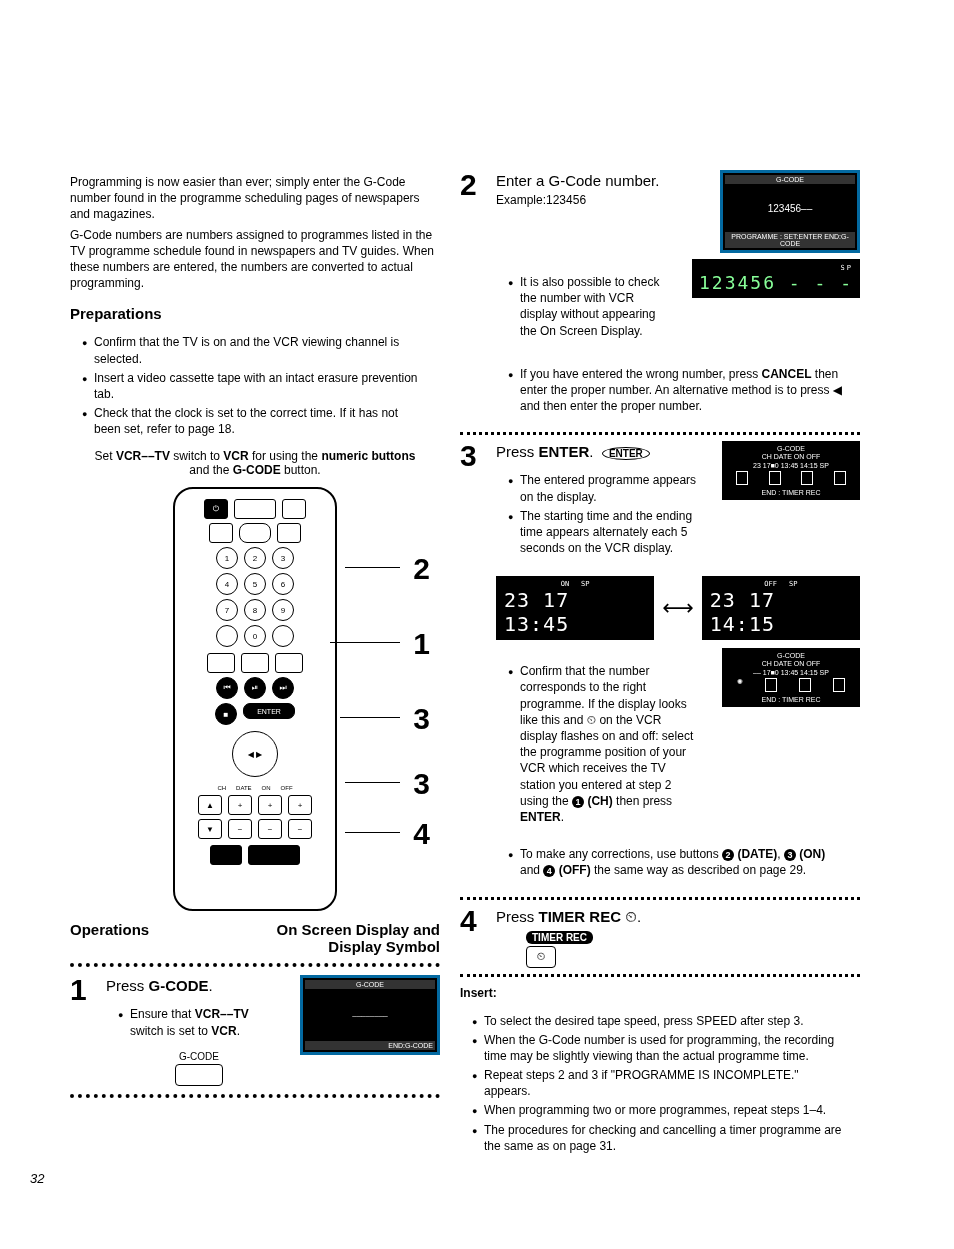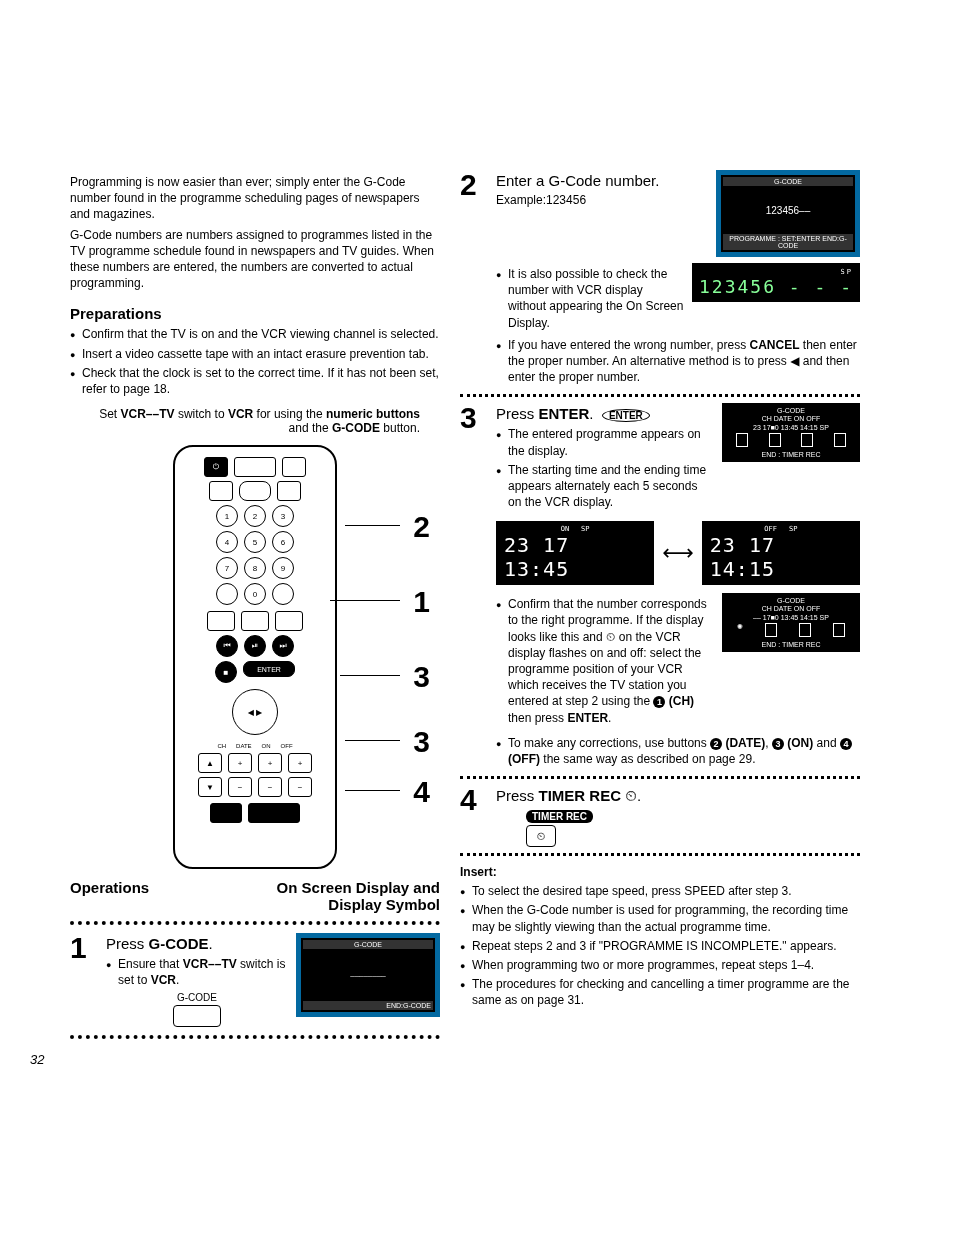--- a/index.html
+++ b/index.html
@@ -23,24 +23,24 @@
     font-size: 28px;
     font-weight: normal;
     margin: 0 0 8px 0;
   }
   h2 {
     font-size: 15px;
     font-weight: 700;
     margin: 14px 0 4px 0;
   }
   p { font-size: 12px; margin: 4px 0; line-height: 1.35; }
-  ul.bul { list-style: none; padding: 0; margin: 0; }
+  ul.bul { list-style: none; padding: 0; margin: 12px; }
   ul.bul li { font-size: 12px; position: relative; padding-left: 12px; margin: 3px 0; line-height: 1.35; }
   ul.bul li::before { content: "●"; position: absolute; left: 0; font-size: 9px; top: 3px; }
-  .indent-box { font-size: 12px; text-align: right; margin: 10px 20px; }
+  .indent-box { font-size: 12px; text-align: center; margin: 10px 20px; }
   .remote-wrap { position: relative; text-align: center; margin: 10px 0; }
   .remote {
     width: 160px; height: 420px;
     margin: 0 auto;
     border: 2px solid #000;
     border-radius: 20px;
     background: #fff;
     position: relative;
   }
   .remote-inner { padding: 6px; }
@@ -53,21 +53,21 @@
   .callout-line { position:absolute; background:#000; height:1px; }
   .op-header { display:flex; justify-content: space-between; align-items:flex-start; margin-top: 10px;}
   .dots { border: none; border-top: 4px dotted #000; margin: 8px 0; }
   .dots-sm { border:none; border-top: 3px dotted #000; margin: 6px 0; }
   .step-row { display:flex; align-items:flex-start; gap: 8px; }
   .big-num { font-size: 30px; font-weight: 700; line-height: 1; width: 28px; flex-shrink:0; }
   .step-body { flex: 1; font-size: 12px; }
   .step-title { font-size: 15px; font-weight: 400; margin: 2px 0 4px 0;}
   .step-title b { font-weight: 700;}
   .osd {
-    border: 5px solid #0369a1; background: #000; color: #fff; font-size: 8px; text-align: center;
+    border: 3px solid #0369a1; background: #000; color: #fff; font-size: 8px; text-align: center;
     padding: 2px; width: 130px;
   }
   .osd .screen { background: #000; padding: 4px 2px; }
   .osd .bar { background: #333; padding: 1px 2px; font-size: 7px; }
   .vcr-disp {
     background: #000; color: #8f9; font-family: monospace; padding: 4px 6px; font-size: 18px; letter-spacing: 2px;
     display:inline-block; border: 1px solid #000; min-width: 120px; text-align:center;
   }
   .seg-disp { display:inline-flex; align-items:center; gap:8px; }
   .seg {

